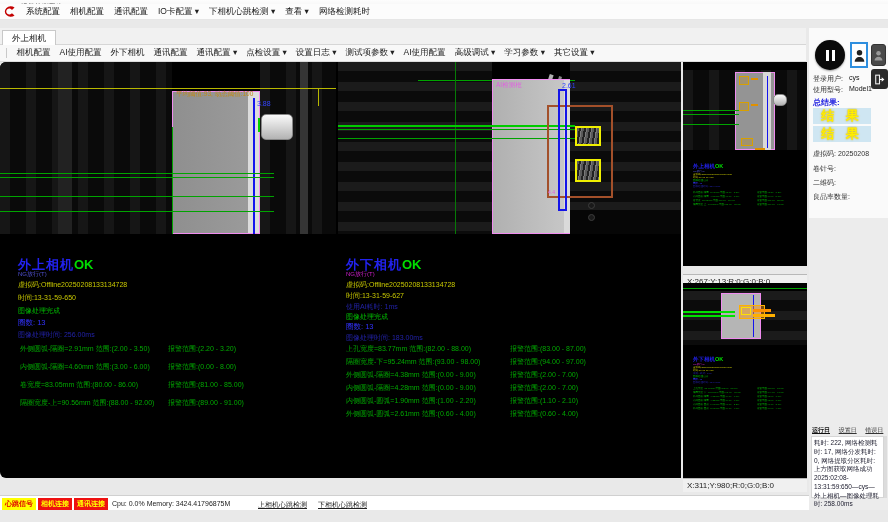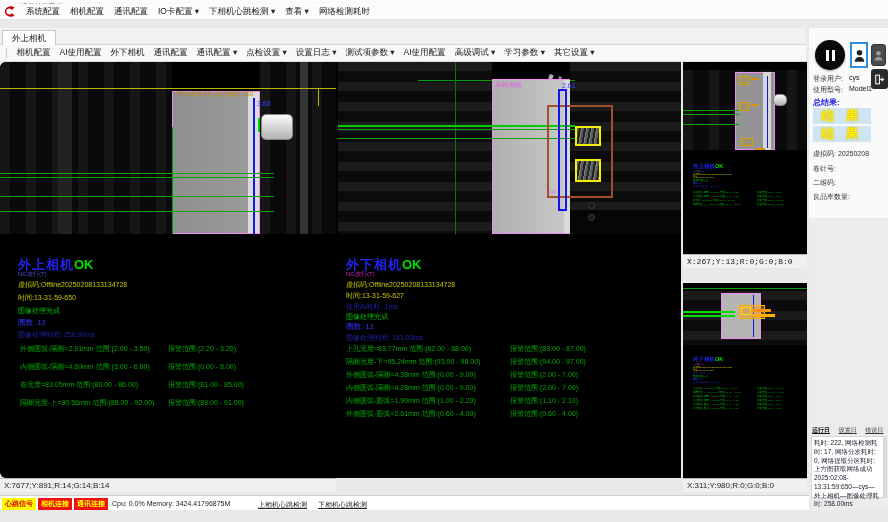--- a/index.html
+++ b/index.html
@@ -130,21 +130,20 @@
 
       <div class="t meas" style="left:20px;top:283px;">外侧圆弧-隔圈=2.91mm 范围:(2.00 - 3.50)</div>
       <div class="t meas" style="left:168px;top:283px;">报警范围:(2.20 - 3.20)</div>
       <div class="t meas" style="left:20px;top:301px;">内侧圆弧-隔圈=4.60mm 范围:(3.00 - 6.00)</div>
       <div class="t meas" style="left:168px;top:301px;">报警范围:(0.00 - 8.00)</div>
       <div class="t meas" style="left:20px;top:319px;">卷宽度=83.05mm 范围:(80.00 - 86.00)</div>
       <div class="t meas" style="left:168px;top:319px;">报警范围:(81.00 - 85.00)</div>
       <div class="t meas" style="left:20px;top:337px;">隔圈宽度-上=90.56mm 范围:(88.00 - 92.00)</div>
       <div class="t meas" style="left:168px;top:337px;">报警范围:(89.00 - 91.00)</div>
     </div>
-    <div class="pstatus" style="top:416px;width:336px;height:14px;">X:7677;Y:891;R:14;G:14;B:14</div>
   </div>
 
   <div class="panel" style="left:338px;width:343px;height:430px;">
     <div class="canvas" style="width:343px;height:416px;">
       <div class="abs mach-h" style="left:0;top:0;width:154px;height:172px;"></div>
       <div class="abs mach-h" style="left:232px;top:0;width:111px;height:172px;"></div>
       <div class="abs" style="left:232px;top:148px;width:111px;height:24px;background:#060606;"></div>
       <div class="abs" style="left:208px;top:12px;width:4px;height:24px;background:#cfcfcf;transform:rotate(18deg);opacity:.85;"></div>
       <div class="abs" style="left:218px;top:14px;width:3px;height:20px;background:#bdbdbd;transform:rotate(18deg);opacity:.7;"></div>
       <div class="abs gline" style="left:80px;top:18px;width:157px;height:1px;"></div>
@@ -213,21 +212,21 @@
         <div style="font-size:5px;color:#c8c800;">时间:13-31-59-650</div>
         <div style="font-size:5px;color:#00bf00;">图像处理完成</div>
         <div style="font-size:5px;color:#3333ff;">圈数: 13</div>
         <div style="font-size:5px;color:#2222a8;margin-bottom:6px;">图像处理时间: 256.00ms</div>
         <div class="mrow"><span>外侧圆弧-隔圈=2.91mm 范围:(2.00 - 3.50)</span><span>报警范围:(2.20 - 3.20)</span></div>
         <div class="mrow"><span>内侧圆弧-隔圈=4.60mm 范围:(3.00 - 6.00)</span><span>报警范围:(0.00 - 8.00)</span></div>
         <div class="mrow"><span>卷宽度=83.05mm 范围:(80.00 - 86.00)</span><span>报警范围:(81.00 - 85.00)</span></div>
         <div class="mrow"><span>隔圈宽度-上=90.56mm 范围:(88.00 - 92.00)</span><span>报警范围:(89.00 - 91.00)</span></div>
       </div>
     </div>
-    <div class="pstatus" style="top:192px;width:124px;height:14px;font-family:Liberation Mono, monospace;">X:267;Y:13;R:0;G:0;B:0</div>
+    <div class="pstatus" style="top:212px;width:124px;height:14px;">X:267;Y:13;R:0;G:0;B:0</div>
   </div>
 
   <div class="panel" style="left:683px;top:283px;width:124px;height:209px;">
     <div class="canvas" style="width:124px;height:195px;">
       <div class="abs mach-h" style="left:0;top:8px;width:124px;height:54px;"></div>
       <div class="abs gline" style="left:0;top:5px;width:124px;height:1px;"></div>
       <div class="abs pink-box" style="left:38px;top:10px;width:40px;height:46px;background:#b5b5b5;"></div>
       <div class="abs" style="left:0;top:28px;width:52px;height:2px;background:#00e000;"></div>
       <div class="abs" style="left:0;top:32px;width:52px;height:2px;background:#00e000;"></div>
       <div class="abs bline" style="left:70px;top:12px;width:1px;height:42px;"></div>

